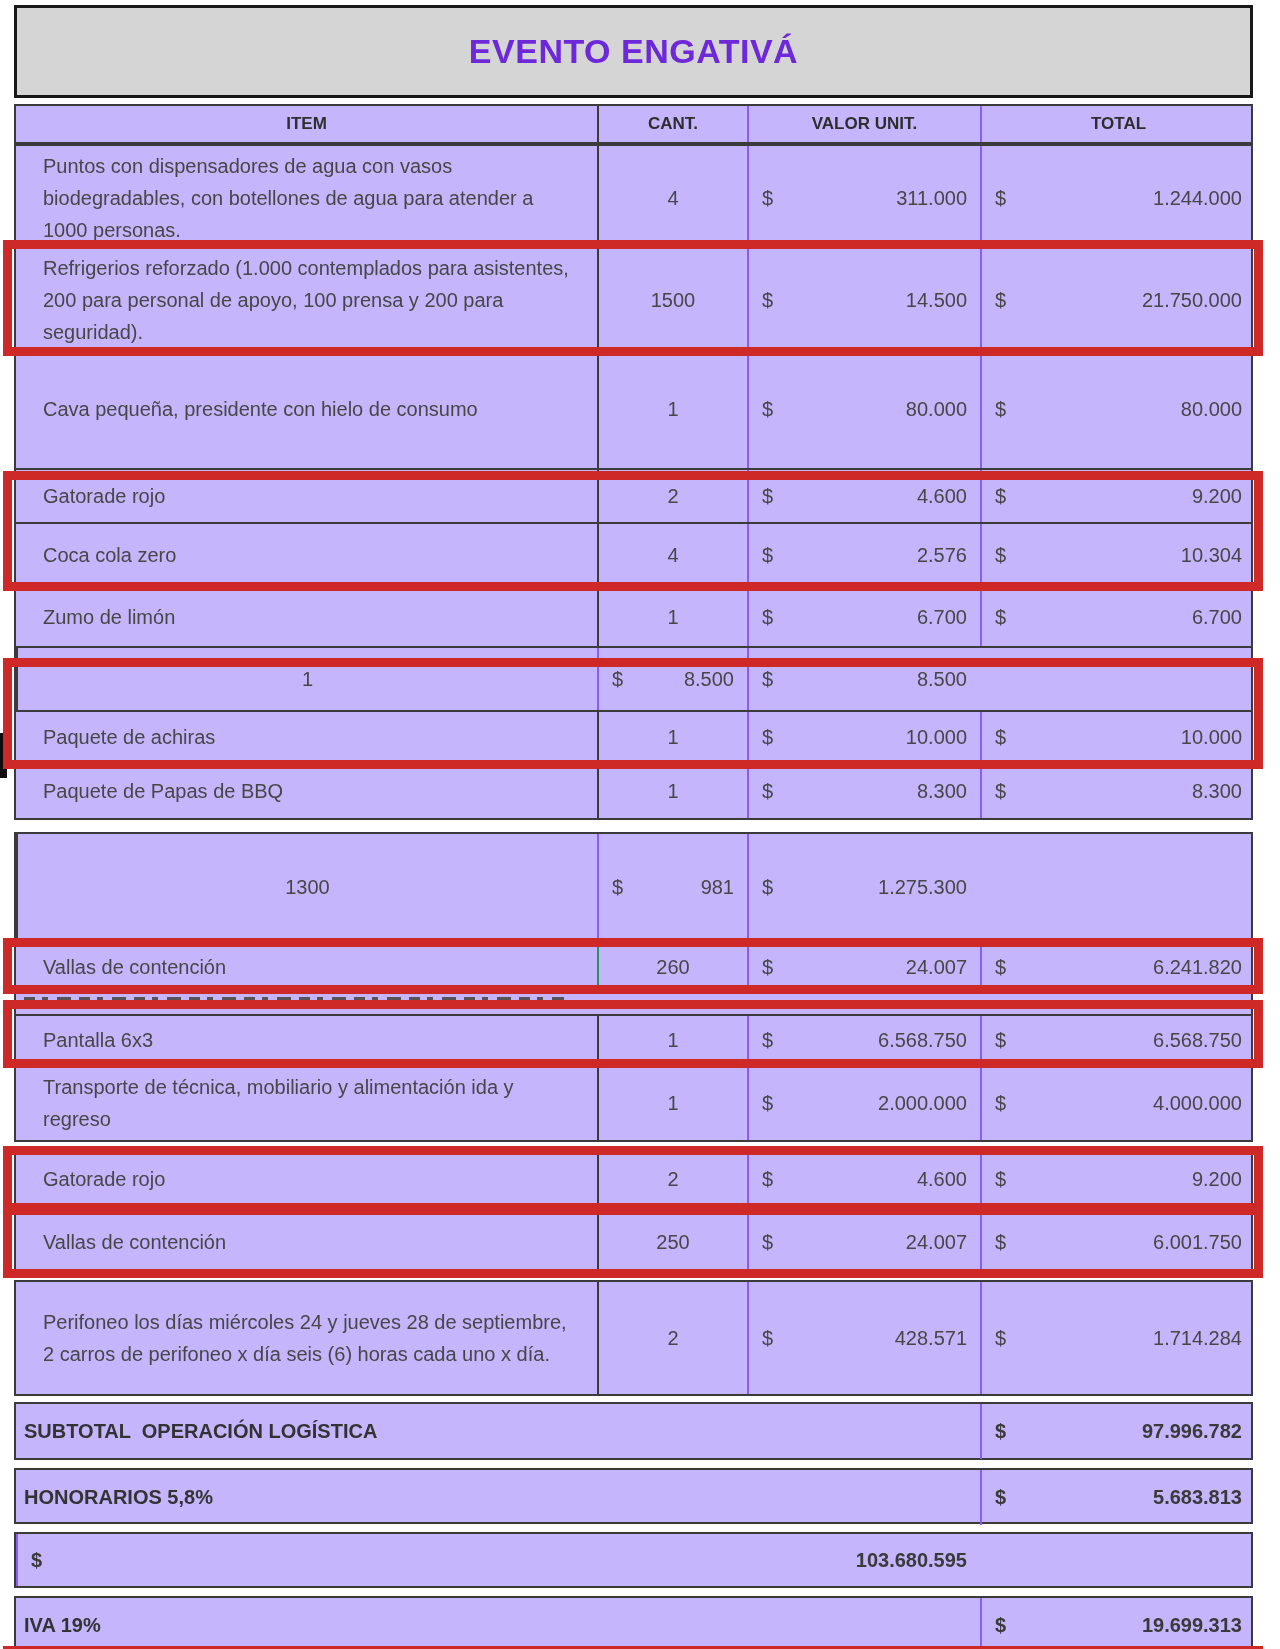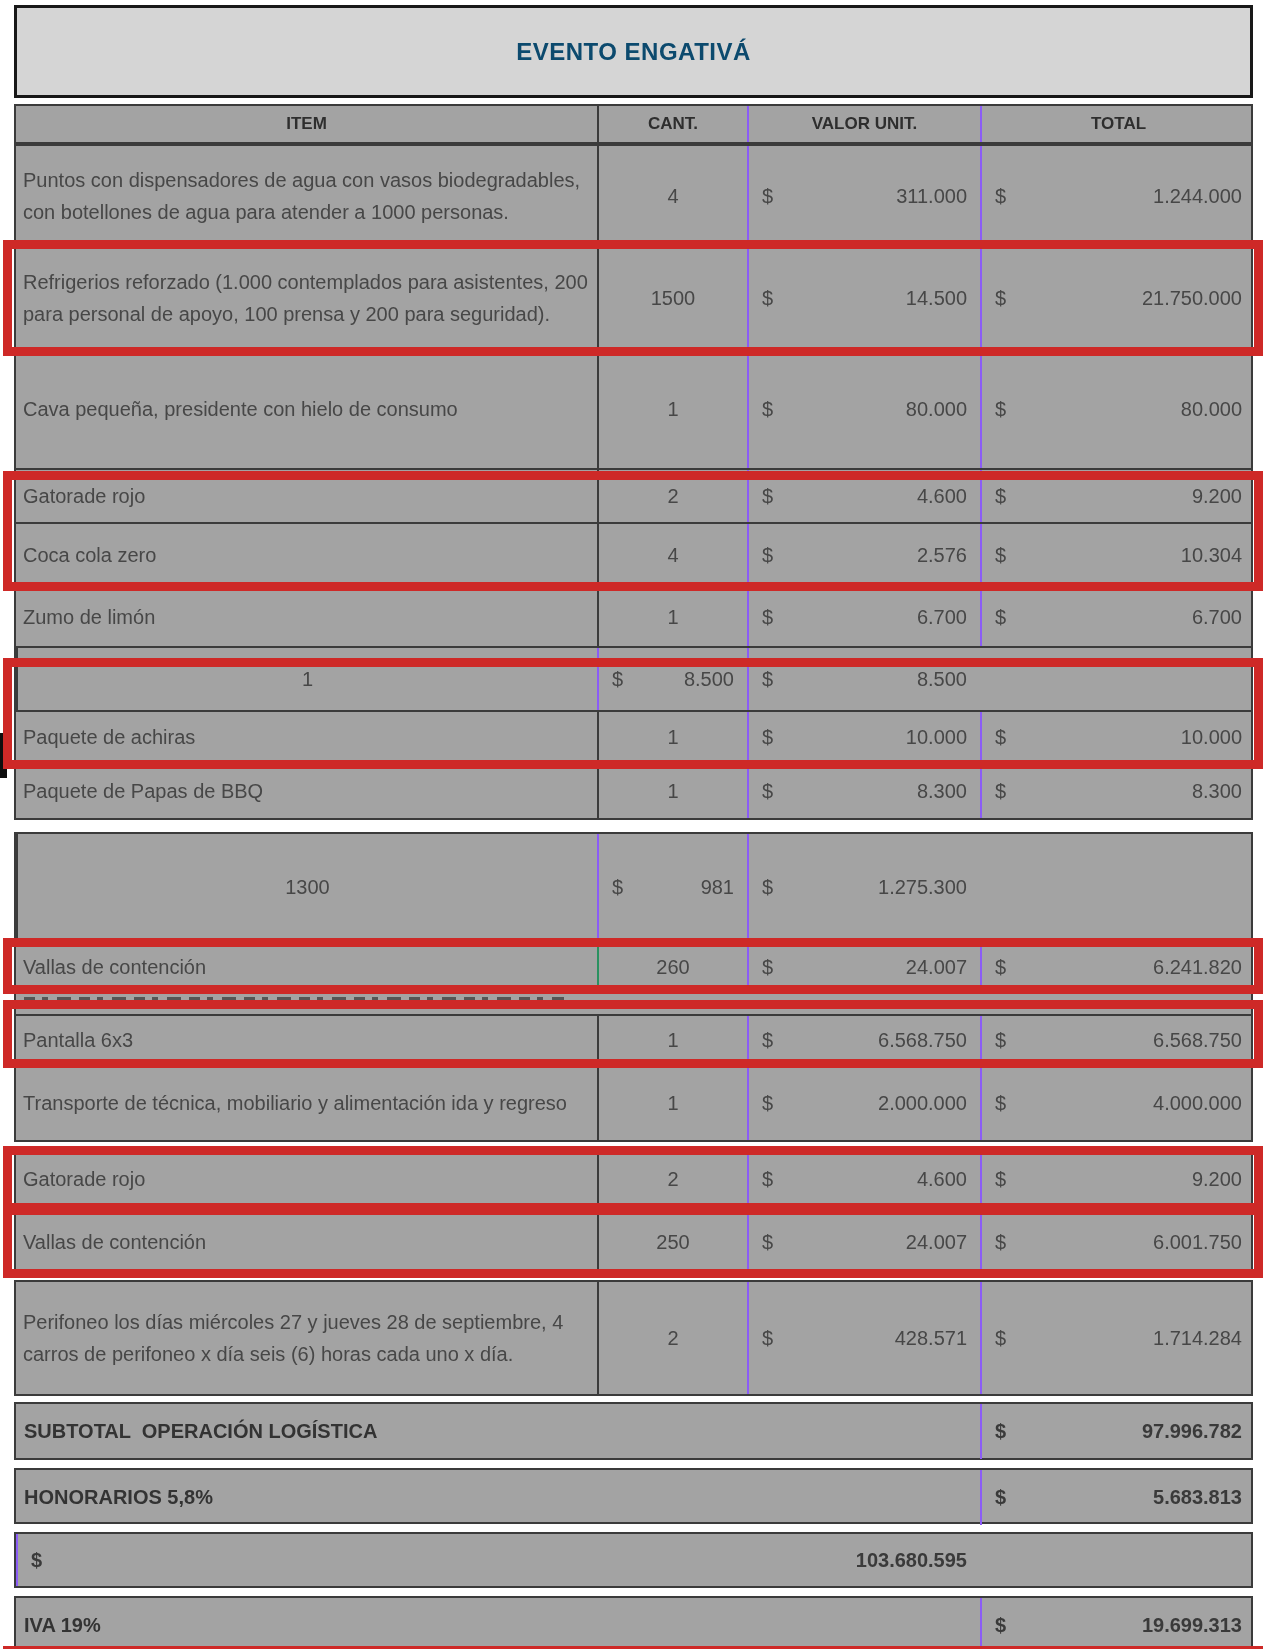--- a/index.html
+++ b/index.html
@@ -12,35 +12,35 @@
     color: #474747;
     overflow: hidden;
   }
   
   .title-box {
     position: absolute; left: 14px; top: 5px;
     width: 1239px; height: 93px;
     background: #d5d5d5;
     border: 3px solid #181818;
     display: flex; align-items: center; justify-content: center;
-    font-size: 24px; font-weight: bold; color: #0c4a6e;
+    font-size: 34px; font-weight: bold; color: #6d28d9;
     letter-spacing: 0.5px;
   }
   
   .sheet { position: absolute; left: 14px; top: 104px; width: 1239px; }
-  .sect { border: 2px solid #3b3b3b; background: #a3a3a3; }
+  .sect { border: 2px solid #3b3b3b; background: #c4b5fd; }
   .sect .row + .row, .sect .rgroup + .row, .sect .row + .rgroup { border-top: 2px solid #3b3b3b; }
   .rgroup .row + .row { border-top: 2px solid #3b3b3b; }
   .row {
     display: grid;
     grid-template-columns: 581px 150px 233px 275px;
   }
   .row.sum { grid-template-columns: 964px 275px; }
   .cell { display: flex; align-items: center; font-size: 20px; }
-  .item { padding: 4px 7px; line-height: 32px; }
+  .item { padding: 4px 27px; line-height: 32px; }
   .cant { border-left: 2px solid #3b3b3b; justify-content: center; }
   .money { border-left: 2px solid #8b5cf6; justify-content: space-between; padding: 0 13px; }
   .num { text-align: left; }
   
   .hdr .cell { justify-content: center; font-size: 17px; font-weight: bold; color: #2e2e2e; padding: 0; }
   
   .sumlabel { font-weight: bold; color: #333; padding: 16px 8px; white-space: pre-wrap; }
   .sum .money { font-weight: bold; color: #3a3a3a; }
   
   .h36{height:36px}.h100{height:100px}.h102{height:102px}.h104{height:120px}
@@ -295,21 +295,21 @@
           </div>
         <div class="cell money">
             <span>$</span>
             <span class="num">6.001.750</span>
           </div>
       </div>
     </div>
 
     <div class="sect mt8">
       <div class="row h112">
-        <div class="cell item">Perifoneo los días miércoles 27 y jueves 28 de septiembre, 4 carros de perifoneo x día seis (6) horas cada uno x día.</div>
+        <div class="cell item">Perifoneo los días miércoles 24 y jueves 28 de septiembre, 2 carros de perifoneo x día seis (6) horas cada uno x día.</div>
         <div class="cell cant">2</div>
         <div class="cell money">
             <span>$</span>
             <span class="num">428.571</span>
           </div>
         <div class="cell money">
             <span>$</span>
             <span class="num">1.714.284</span>
           </div>
       </div>

